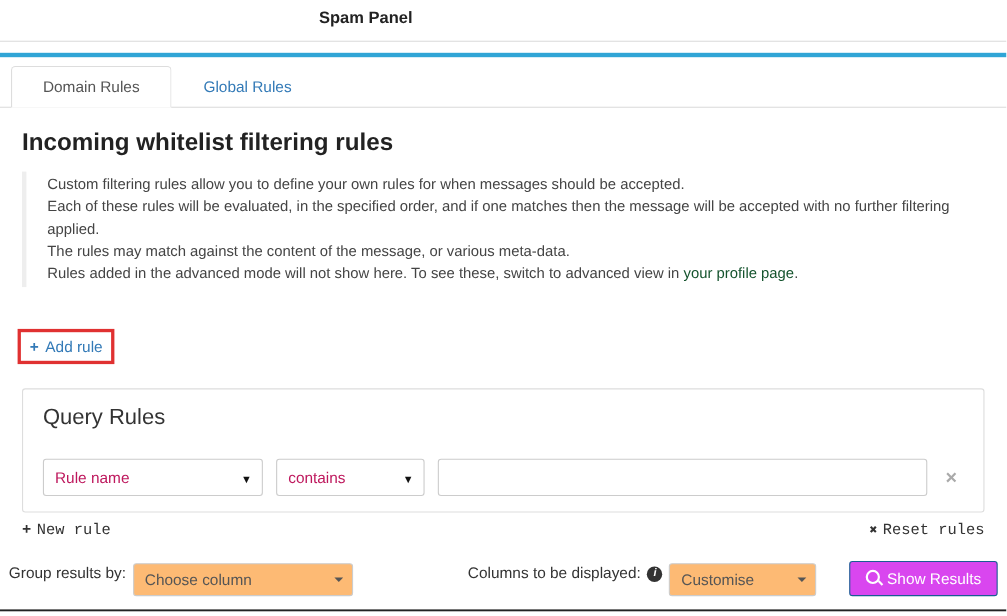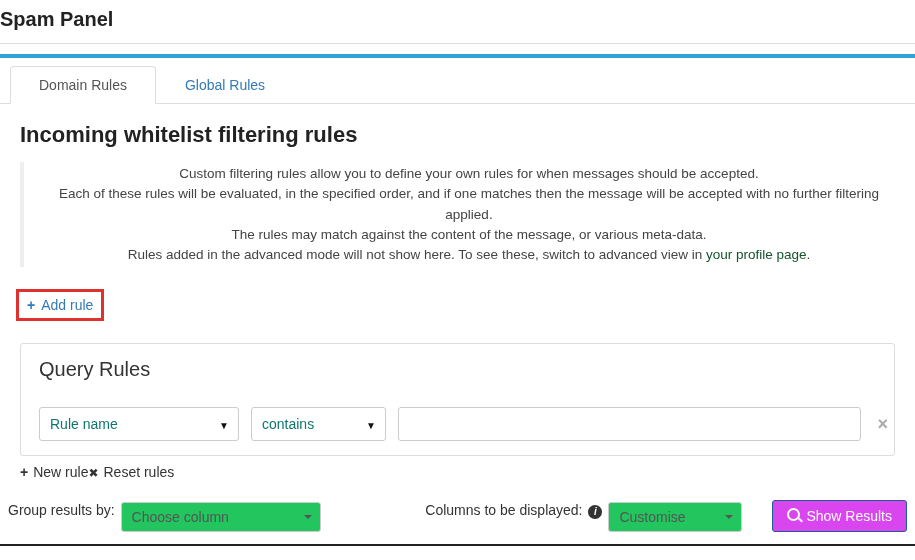--- a/index.html
+++ b/index.html
@@ -5,22 +5,23 @@
     * { box-sizing: border-box; margin: 0; padding: 0; }
     body {
       font-family: -apple-system, BlinkMacSystemFont, "Segoe UI", Helvetica, Arial, sans-serif;
       font-size: 14px;
       color: #333;
       background: #fff;
       width: 915px;
     }
     .page-title {
       font-weight: bold;
-      font-size: 20px;
+      font-size: 15px;
       padding: 8px 0 12px 0;
+      margin-left: 290px;
       color: #222;
     }
     .divider {
       border-bottom: 1px solid #ddd;
       margin-bottom: 0;
     }
     .accent-bar {
       height: 4px;
       background: #30a5d6;
       margin-top: 10px;
@@ -56,22 +57,21 @@
       font-weight: bold;
       color: #222;
       margin-bottom: 14px;
     }
     .desc-block {
       border-left: 4px solid #eee;
       padding: 2px 0 2px 19px;
       color: #444;
       font-size: 13.5px;
       line-height: 1.5;
-      margin-bottom: 22px;
-      text-align: center;
+      margin-bottom: 38px;
     }
     .desc-block a {
       color: #14532d;
       text-decoration: none;
     }
     .highlight-box {
       border: 3px solid #e03131;
       display: inline-block;
       padding: 5px 8px;
       margin-left: -4px;
@@ -86,21 +86,21 @@
     }
     .icon-plus::before {
       content: "+";
       font-weight: bold;
       font-size: 14px;
     }
     .query-panel {
       border: 1px solid #ddd;
       border-radius: 3px;
       margin-top: 22px;
-      padding: 14px 2px 0 18px;
+      padding: 14px 20px 0 18px;
     }
     .query-panel h3 {
       font-size: 20px;
       font-weight: normal;
       color: #333;
       margin-bottom: 26px;
     }
     .query-row {
       display: flex;
       gap: 12px;
@@ -112,21 +112,21 @@
       display: inline-block;
     }
     .select-wrap select {
       appearance: none;
       -webkit-appearance: none;
       border: 1px solid #ccc;
       border-radius: 3px;
       background: #fff;
       padding: 7px 32px 7px 10px;
       font-size: 14px;
-      color: #0f766e;
+      color: #be185d;
       height: 34px;
     }
     .select-wrap .caret {
       position: absolute;
       right: 10px;
       top: 50%;
       transform: translateY(-50%);
       pointer-events: none;
       color: #111;
     }
@@ -144,22 +144,24 @@
     }
     .remove-x {
       color: #aaa;
       font-size: 18px;
       font-weight: bold;
       cursor: pointer;
       padding: 0 4px;
     }
     .panel-footer {
       display: flex;
+      justify-content: space-between;
       padding: 8px 20px 10px 20px;
       font-size: 14px;
+      font-family: Liberation Mono, monospace;
     }
     .panel-footer-link {
       color: #333;
       text-decoration: none;
       display: inline-flex;
       align-items: center;
       gap: 5px;
       cursor: pointer;
     }
     .icon-x-bold::before {
@@ -178,21 +180,21 @@
       flex-direction: row;
       gap: 6px;
     }
     .bottom-label {
       font-size: 14px;
       color: #333;
     }
     .dropdown-light {
       border: 1px solid #ccc;
       border-radius: 3px;
-      background: #22c55e;
+      background: #fdba74;
       padding: 6px 26px 6px 10px;
       font-size: 14px;
       color: #555;
       position: relative;
       display: inline-block;
       min-width: 120px;
       cursor: pointer;
     }
     .dropdown-light .triangle {
       position: absolute;

